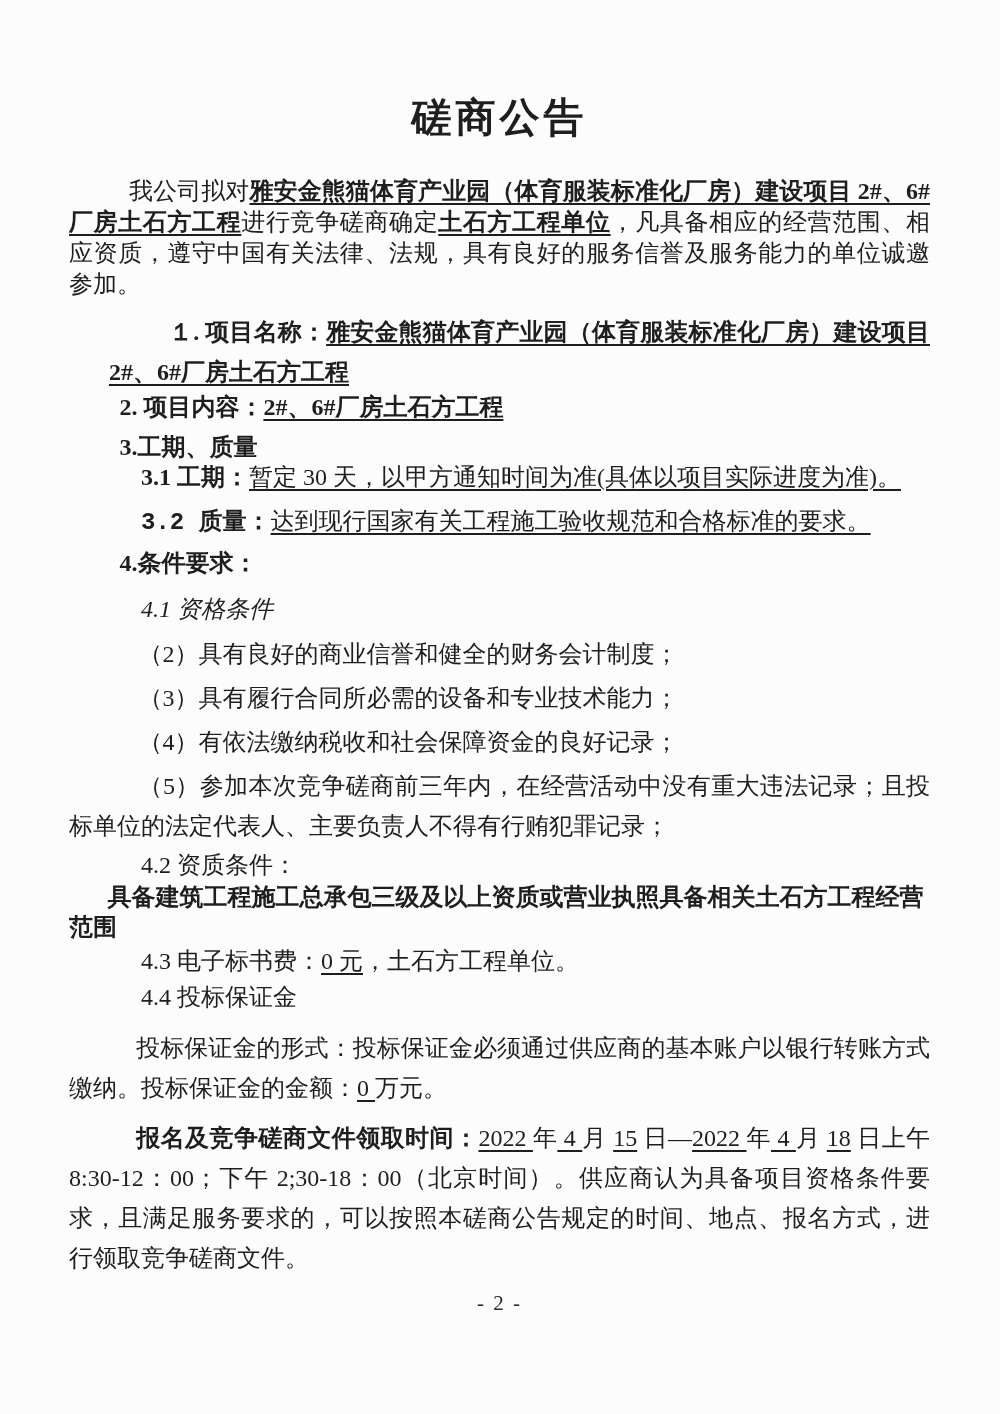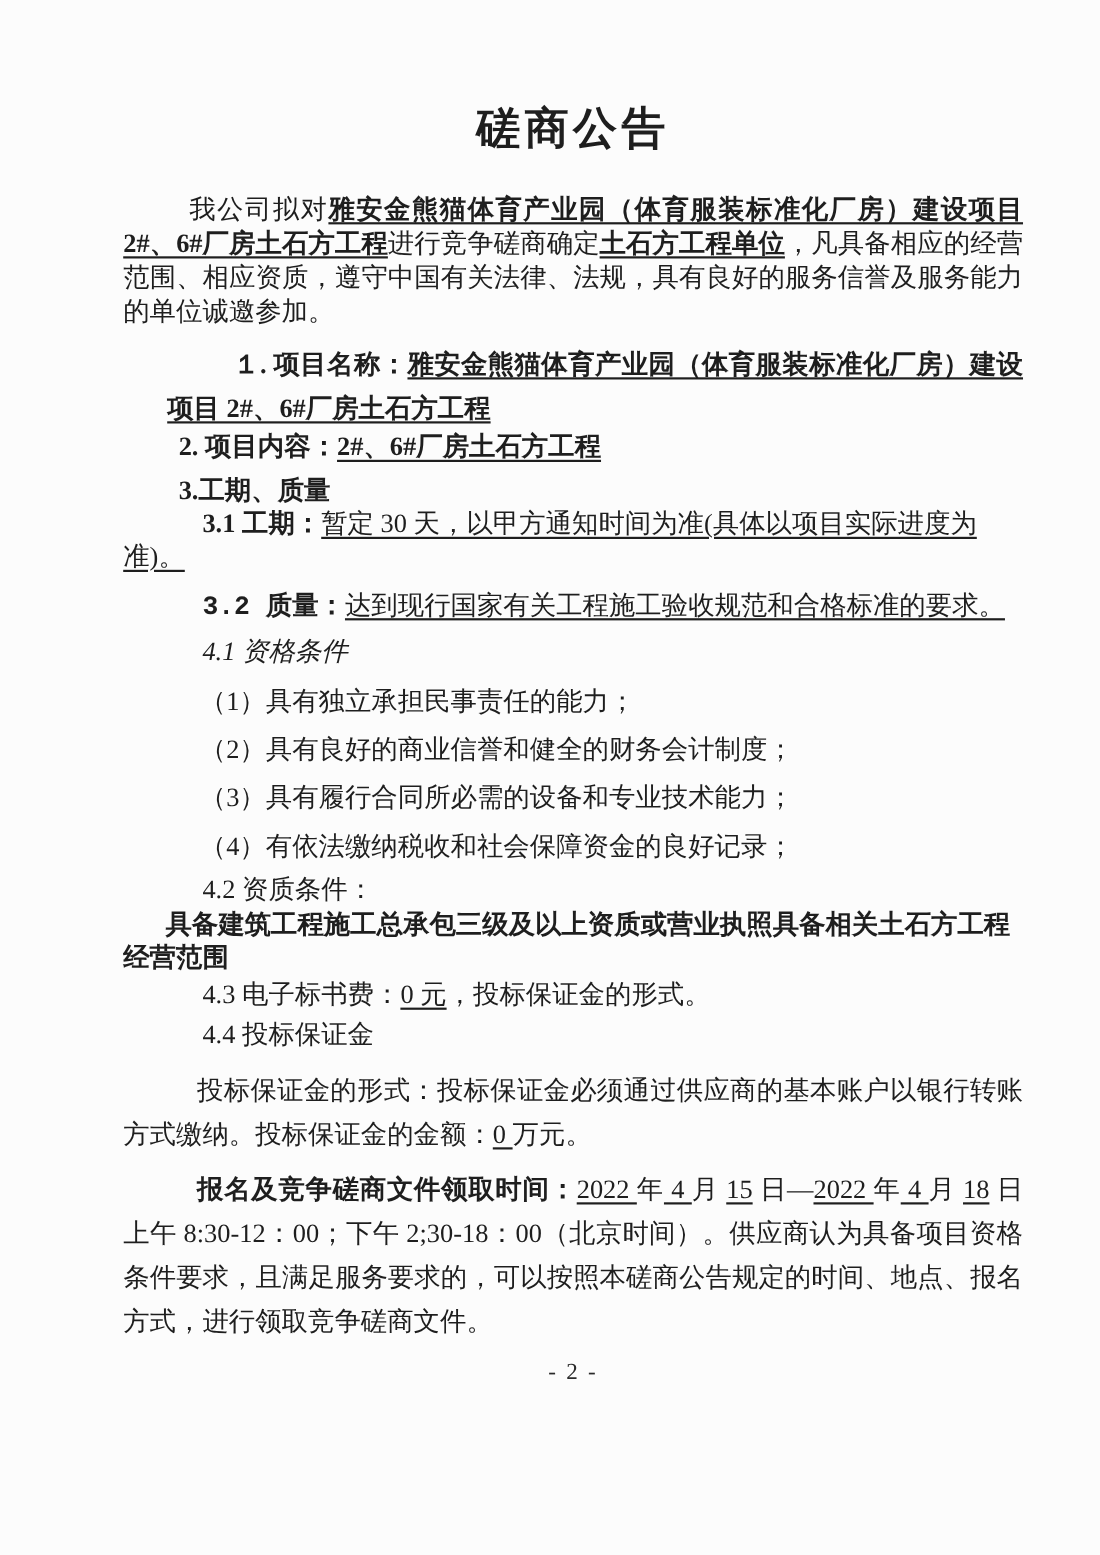--- a/index.html
+++ b/index.html
@@ -12,21 +12,21 @@
     height: 1414px;
     overflow: hidden;
     font-family: "Liberation Serif", "DejaVu Serif", serif;
     color: #1e1e1e;
   }
   .page {
     box-sizing: border-box;
     width: 1000px;
     height: 1414px;
     background: #fcfcfc;
-    padding: 88px 70px 0 112px;
+    padding: 88px 70px 0 69px;
   }
   .title {
     font-family: "Liberation Sans", "DejaVu Sans", sans-serif;
     font-weight: bold;
     font-size: 40px;
     line-height: 58px;
     letter-spacing: 4px;
     text-align: center;
     margin: 0 0 30px 0;
   }
@@ -81,26 +81,27 @@
 
 <div class="page" data-name="scanned-announcement-page">
   <h1 class="title" data-name="page-title">磋商公告</h1>
   <div data-name="document-body">
       <p class="blk p-body" data-name="intro-paragraph"><span data-name="text-segment">我公司拟对</span><span class="sg-b sg-u" data-name="underlined-text">雅安金熊猫体育产业园（体育服装标准化厂房）建设项目 2#、6#厂房土石方工程</span><span data-name="text-segment">进行竞争磋商确定</span><span class="sg-b sg-u" data-name="underlined-text">土石方工程单位</span><span data-name="text-segment">，凡具备相应的经营范围、相应资质，遵守中国有关法律、法规，具有良好的服务信誉及服务能力的单位诚邀参加。</span></p>
       <p class="blk p-name" data-name="item-1-project-name"><span data-name="text-segment">１. 项目名称：</span><span class="sg-u" data-name="underlined-text">雅安金熊猫体育产业园（体育服装标准化厂房）建设项目 2#、6#厂房土石方工程</span></p>
       <p class="blk p-num" data-name="item-2-project-content"><span data-name="text-segment">2.  项目内容：</span><span class="sg-u" data-name="underlined-text">2#、6#厂房土石方工程</span></p>
       <p class="blk p-num" data-name="item-3-schedule-quality"><span data-name="text-segment">3.工期、质量</span></p>
       <p class="blk p-sub" data-name="sub-3-1-duration"><span class="sg-b" data-name="text-segment">3.1 工期：</span><span class="sg-u" data-name="underlined-text">暂定 30 天，以甲方通知时间为准(具体以项目实际进度为准)。 </span></p>
       <p class="blk p-sub" data-name="sub-3-2-quality"><span class="sg-b" data-name="text-segment">3.2 质量：</span><span class="sg-u" data-name="underlined-text">达到现行国家有关工程施工验收规范和合格标准的要求。 </span></p>
+      <p class="blk p-num" data-name="item-4-requirements"><span data-name="text-segment">4.条件要求：</span></p>
       <p class="blk p-sub" data-name="sub-4-1-eligibility"><span data-name="text-segment">4.1 资格条件</span></p>
-      <p class="blk p-list" data-name="list-item"><span data-name="text-segment">（1）具有独立承担民事责任的能力；</span></p>
       <p class="blk p-list" data-name="list-item"><span data-name="text-segment">（2）具有良好的商业信誉和健全的财务会计制度；</span></p>
       <p class="blk p-list" data-name="list-item"><span data-name="text-segment">（3）具有履行合同所必需的设备和专业技术能力；</span></p>
       <p class="blk p-list" data-name="list-item"><span data-name="text-segment">（4）有依法缴纳税收和社会保障资金的良好记录；</span></p>
+      <p class="blk p-list" data-name="list-item"><span data-name="text-segment">（5）参加本次竞争磋商前三年内，在经营活动中没有重大违法记录；且投标单位的法定代表人、主要负责人不得有行贿犯罪记录；</span></p>
       <p class="blk p-sub" data-name="sub-4-2-credential"><span data-name="text-segment">4.2 资质条件：</span></p>
       <p class="blk p-bold" data-name="qualification-bold-line"><span data-name="text-segment">具备建筑工程施工总承包三级及以上资质或营业执照具备相关土石方工程经营范围</span></p>
-      <p class="blk p-sub" data-name="sub-4-3-fee"><span data-name="text-segment">4.3 电子标书费：</span><span class="sg-u" data-name="underlined-text">0 元</span><span data-name="text-segment">，投标保证金的形式。</span></p>
+      <p class="blk p-sub" data-name="sub-4-3-fee"><span data-name="text-segment">4.3 电子标书费：</span><span class="sg-u" data-name="underlined-text">0 元</span><span data-name="text-segment">，土石方工程单位。</span></p>
       <p class="blk p-sub" data-name="sub-4-4-deposit"><span data-name="text-segment">4.4 投标保证金</span></p>
       <p class="blk p-hang" data-name="deposit-paragraph"><span data-name="text-segment">投标保证金的形式：投标保证金必须通过供应商的基本账户以银行转账方式缴纳。投标保证金的金额：</span><span class="sg-u" data-name="underlined-text">0 </span><span data-name="text-segment">万元。</span></p>
       <p class="blk p-hang" data-name="schedule-paragraph"><span class="sg-b" data-name="text-segment">报名及竞争磋商文件领取时间：</span><span class="sg-u" data-name="underlined-text">2022 </span><span data-name="text-segment">年</span><span class="sg-u" data-name="underlined-text"> 4 </span><span data-name="text-segment">月 </span><span class="sg-u" data-name="underlined-text">15</span><span data-name="text-segment"> 日—</span><span class="sg-u" data-name="underlined-text">2022 </span><span data-name="text-segment">年</span><span class="sg-u" data-name="underlined-text"> 4 </span><span data-name="text-segment">月 </span><span class="sg-u" data-name="underlined-text">18</span><span data-name="text-segment"> 日上午 8:30-12：00；下午 2;30-18：00（北京时间）。供应商认为具备项目资格条件要求，且满足服务要求的，可以按照本磋商公告规定的时间、地点、报名方式，进行领取竞争磋商文件。</span></p>
     </div>
   <div class="footer" data-name="page-number">- 2 -</div>
 </div>
 
 </body></html>

